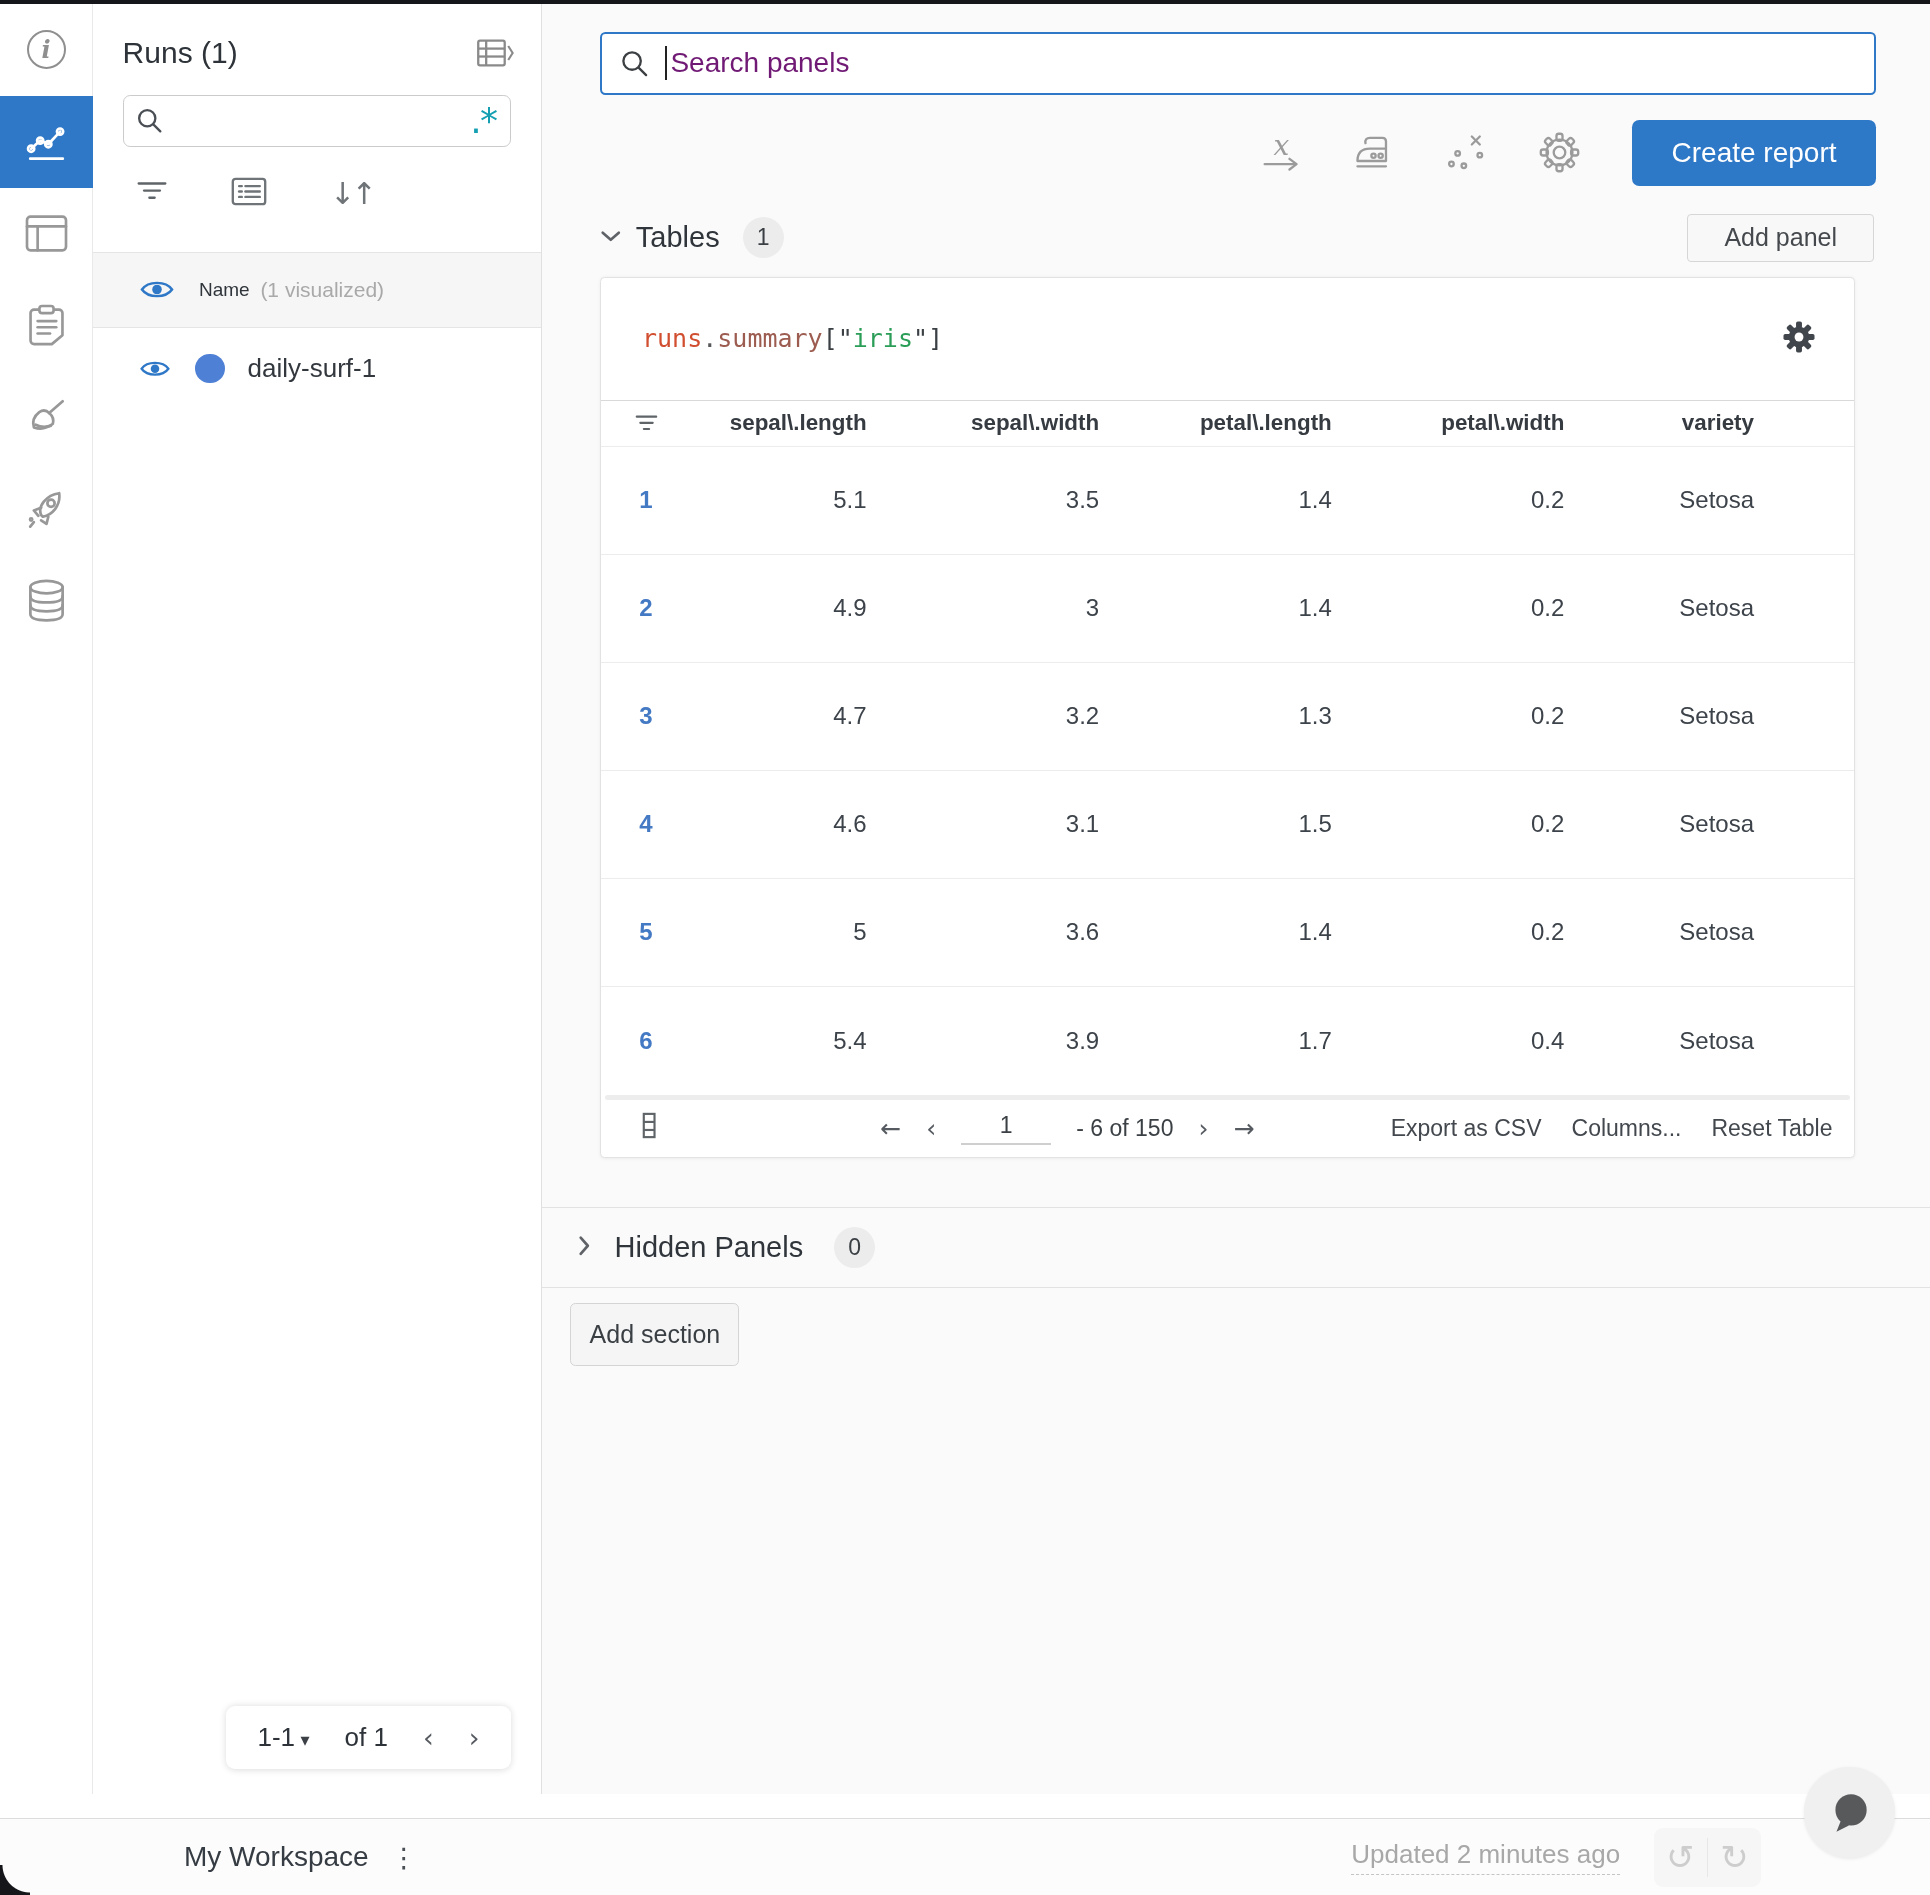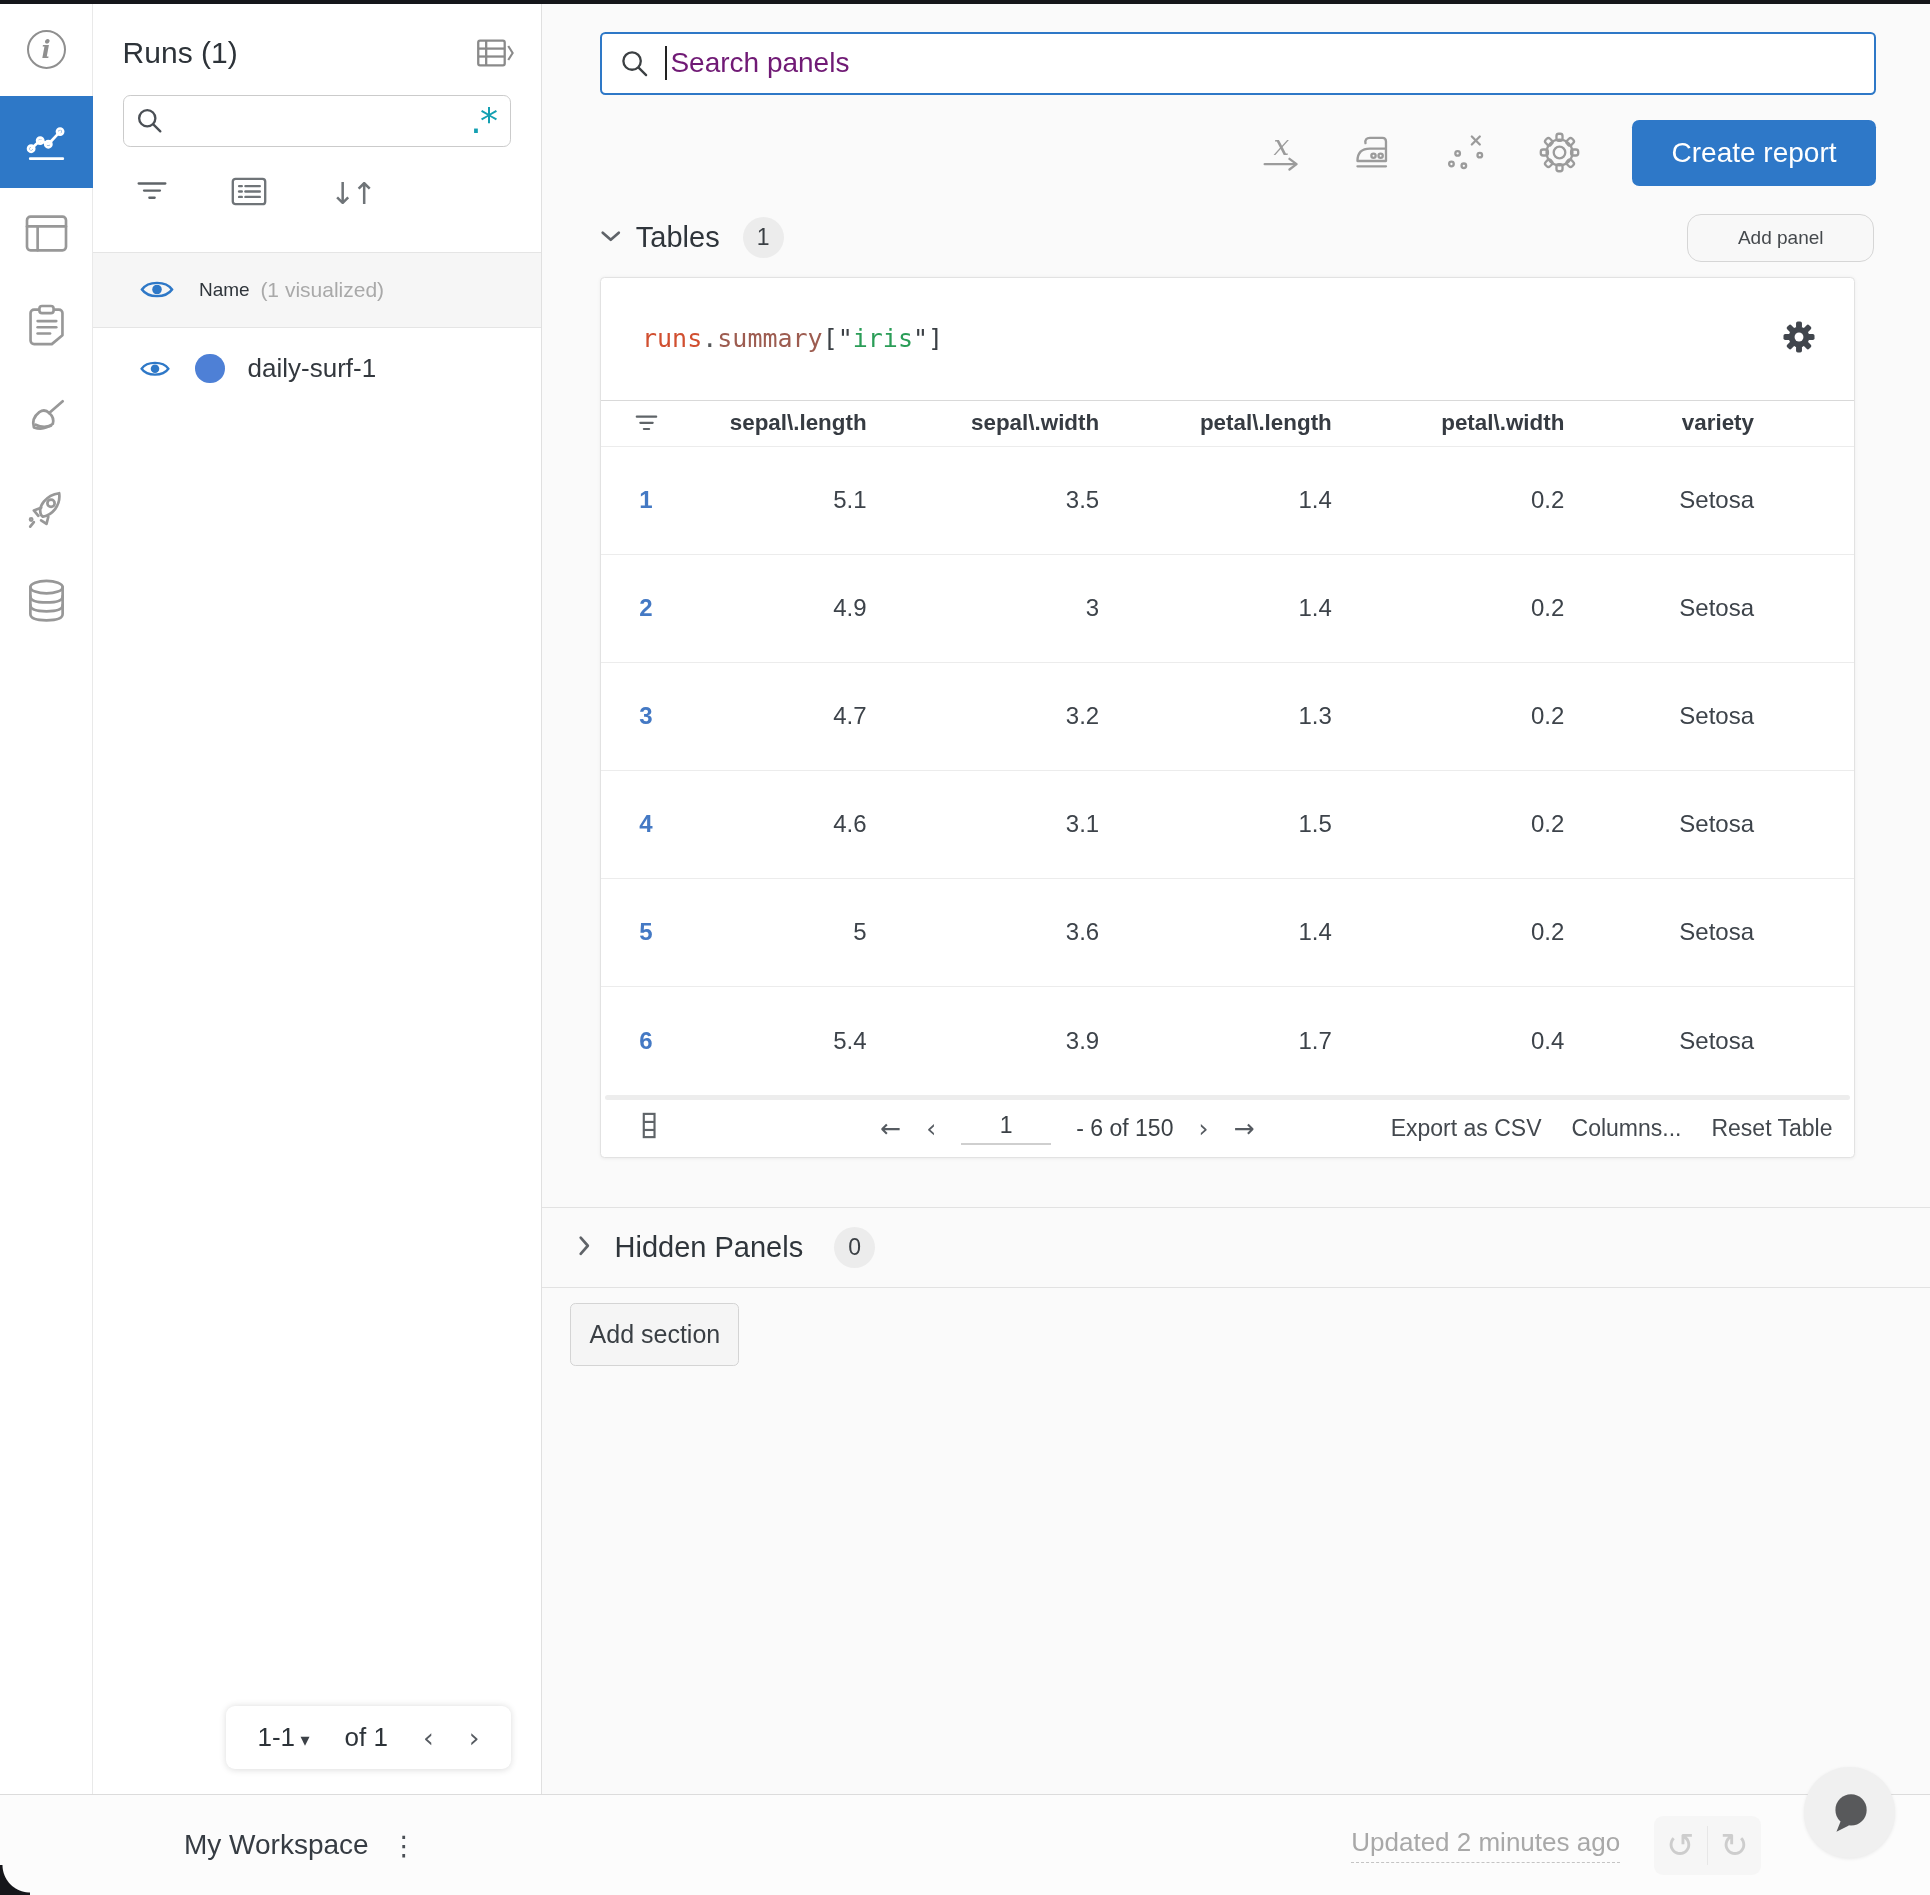--- a/index.html
+++ b/index.html
@@ -47,21 +47,21 @@
   .actions-row { margin-top:25px; height:66px; display:flex; align-items:center; justify-content:flex-end; }
   .action-icon { margin-right:52px; color:#9b9b9b; display:flex; flex-direction:column; align-items:center; }
   .action-icon svg { stroke:#9b9b9b; fill:none; stroke-width:2.6; stroke-linecap:round; stroke-linejoin:round; }
   .xaxis-x { font:italic 28px "DejaVu Serif", serif; color:#9b9b9b; line-height:23px; }
   .create-report { width:244px; height:66px; background:#2e78c8; border:none; border-radius:7.2px; color:#fff; font-size:28px; font-family:"Liberation Sans", sans-serif; display:flex; align-items:center; justify-content:center; cursor:pointer; }
 
   .section-head { margin-top:28px; height:48px; display:flex; align-items:center; position:relative; }
   .section-chevron svg { stroke:#5f6368; fill:none; stroke-width:3; stroke-linecap:round; stroke-linejoin:round; }
   .section-title { font-size:29px; color:#2f353b; margin-left:14.3px; }
   .count-badge { min-width:41px; height:41px; border-radius:50%; background:#ececec; color:#3a3f44; font-size:23px; display:flex; align-items:center; justify-content:center; margin-left:23px; }
-  .add-panel { position:absolute; right:1.8px; top:0; width:187px; height:48px; background:#f8f8f8; border:0.9px solid #d6d6d6; border-radius:14px; font-size:19px; color:#45494d; font-family:"Liberation Sans", sans-serif; display:flex; align-items:center; justify-content:center; cursor:pointer; }
+  .add-panel { position:absolute; right:1.8px; top:0; width:187px; height:48px; background:#f8f8f8; border:0.9px solid #d6d6d6; border-radius:4px; font-size:25px; color:#45494d; font-family:"Liberation Sans", sans-serif; display:flex; align-items:center; justify-content:center; cursor:pointer; }
 
   
   .panel-card { margin-top:15px; width:1255px; background:#fff; border:0.9px solid #e2e2e2; border-radius:4.5px; box-shadow:0 0.9px 3.6px rgba(0,0,0,0.06); }
   .panel-title-row { height:123px; display:flex; align-items:center; justify-content:space-between; padding:0 38px 0 41px; border-bottom:0.9px solid #d9d9d9; }
   .panel-code { font-family:"DejaVu Sans Mono", monospace; font-size:25px; }
   .tok-obj { color:#d14f30; } .tok-dot { color:#56585a; } .tok-attr { color:#9d5c50; }
   .tok-punct { color:#3b4045; } .tok-str { color:#2a9d57; }
   .gear-filled svg { fill:#41464d; stroke:none; }
 
   .tgrid { display:grid; grid-template-columns:90px repeat(5, 1fr); align-items:center; }
@@ -82,21 +82,21 @@
   .range-label { color:#3b4045; }
   .footer-links { margin-left:auto; display:flex; gap:30px; }
   .footer-links span { cursor:pointer; color:#43484e; }
 
   
   .hidden-row { margin:49px -55px 0 -58px; height:81px; border-top:0.9px solid #e2e2e2; border-bottom:0.9px solid #e2e2e2; display:flex; align-items:center; padding-left:36px; background:#fafafa;gap:8px; }
   .hidden-row .section-title { margin-left:16px; }
   .add-section { margin-top:15px; position:relative; left:-29.6px; width:169px; height:63px; background:#f5f5f5; border:0.9px solid #d4d4d4; border-radius:5.4px; font-size:25px; color:#3a3f44; font-family:"Liberation Sans", sans-serif; display:flex; align-items:center; justify-content:center; cursor:pointer; }
 
   
-  .bottom-bar { position:absolute; left:0; bottom:0; width:1931px; height:101px; background:#fcfcfc; border-top:0.9px solid #dcdcdc; display:flex; align-items:center; }
+  .bottom-bar { position:absolute; left:0; bottom:0; width:1931px; height:77px; background:#fcfcfc; border-top:0.9px solid #dcdcdc; display:flex; align-items:center; }
   .ws-label { margin-left:184px; font-size:28px; color:#363c43; }
   .kebab { margin-left:21.5px; font-family:"DejaVu Sans", sans-serif; font-size:27px; color:#4a4f55; letter-spacing:0; line-height:23px; cursor:pointer; }
   .updated { margin-left:auto; font-size:26px; color:#a8a8a8; border-bottom:1.8px dashed #c4c4c4; padding-bottom:4.5px; }
   .undo-redo { margin:0 170px 0 34px; height:59px; background:#f6f6f6; border-radius:9px; display:flex; align-items:center; }
   .ur-btn { width:53px; height:59px; display:flex; align-items:center; justify-content:center; font-family:"DejaVu Sans", sans-serif; font-size:34px; color:#cdcdcd; cursor:pointer; }
   .ur-divider { width:0.9px; height:39px; background:#e7e7e7; }
   .chat-fab { position:absolute; width:91px; height:91px; border-radius:50%; background:#f0f0f0; right:36px; top:1767px; display:flex; align-items:center; justify-content:center; cursor:pointer; box-shadow:0 0.9px 3.6px rgba(0,0,0,0.08); }
   .corner-bl { position:absolute; left:0; bottom:0; width:30px; height:30px; background:radial-gradient(circle at 100% 0%, #fcfcfc 0 27px, #15161a 28px); }
 </style>
 </head>

